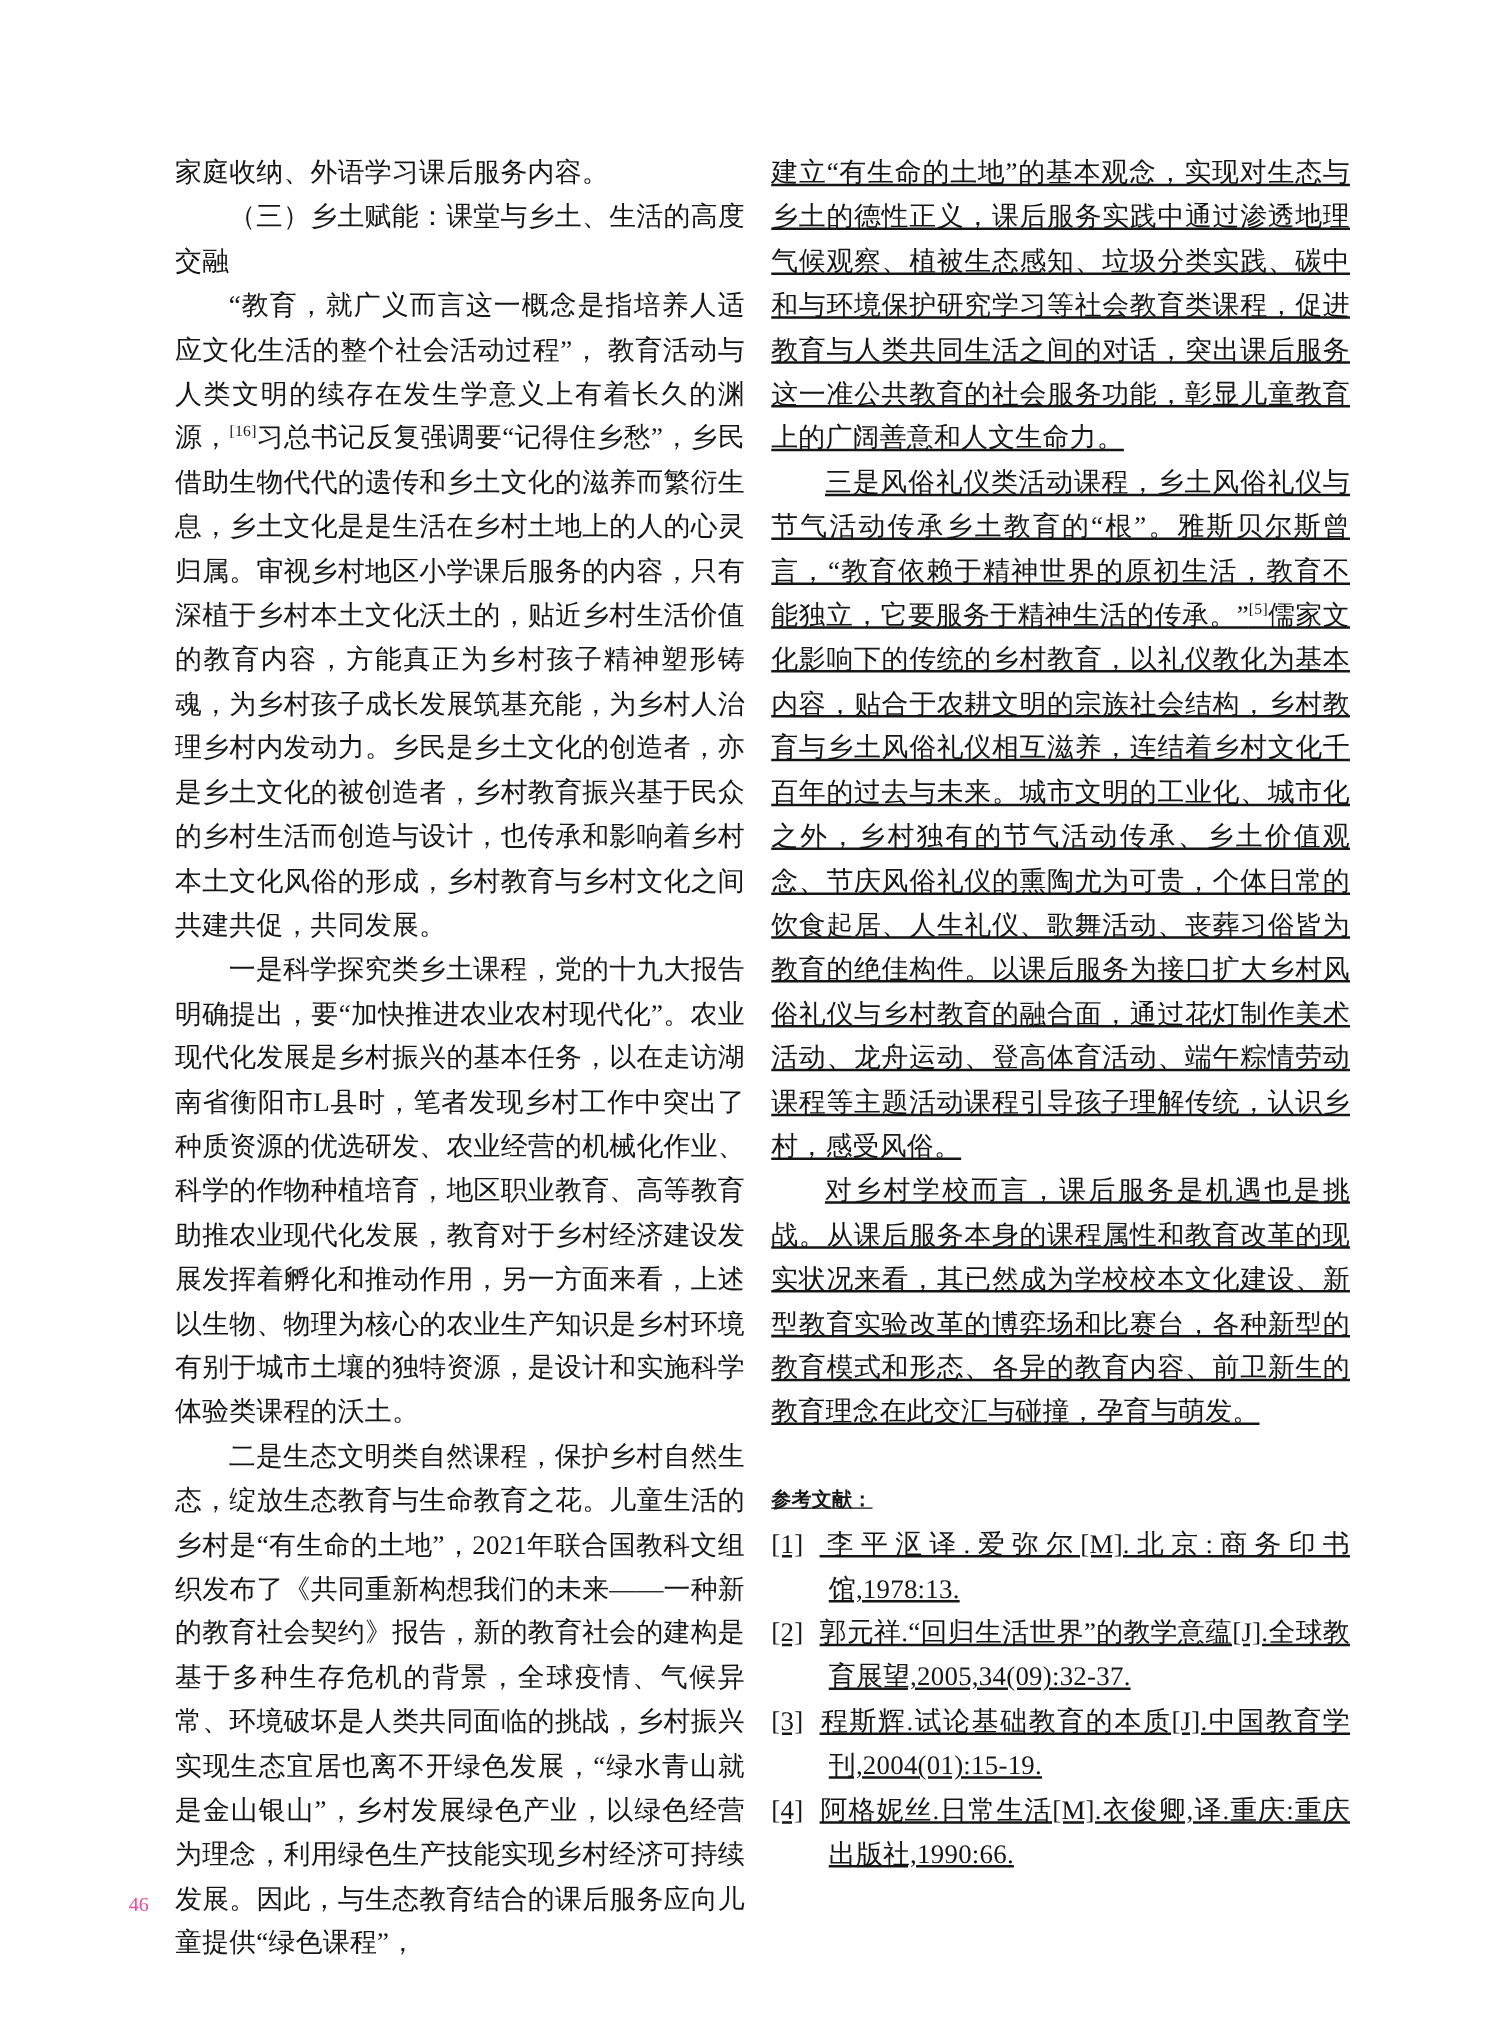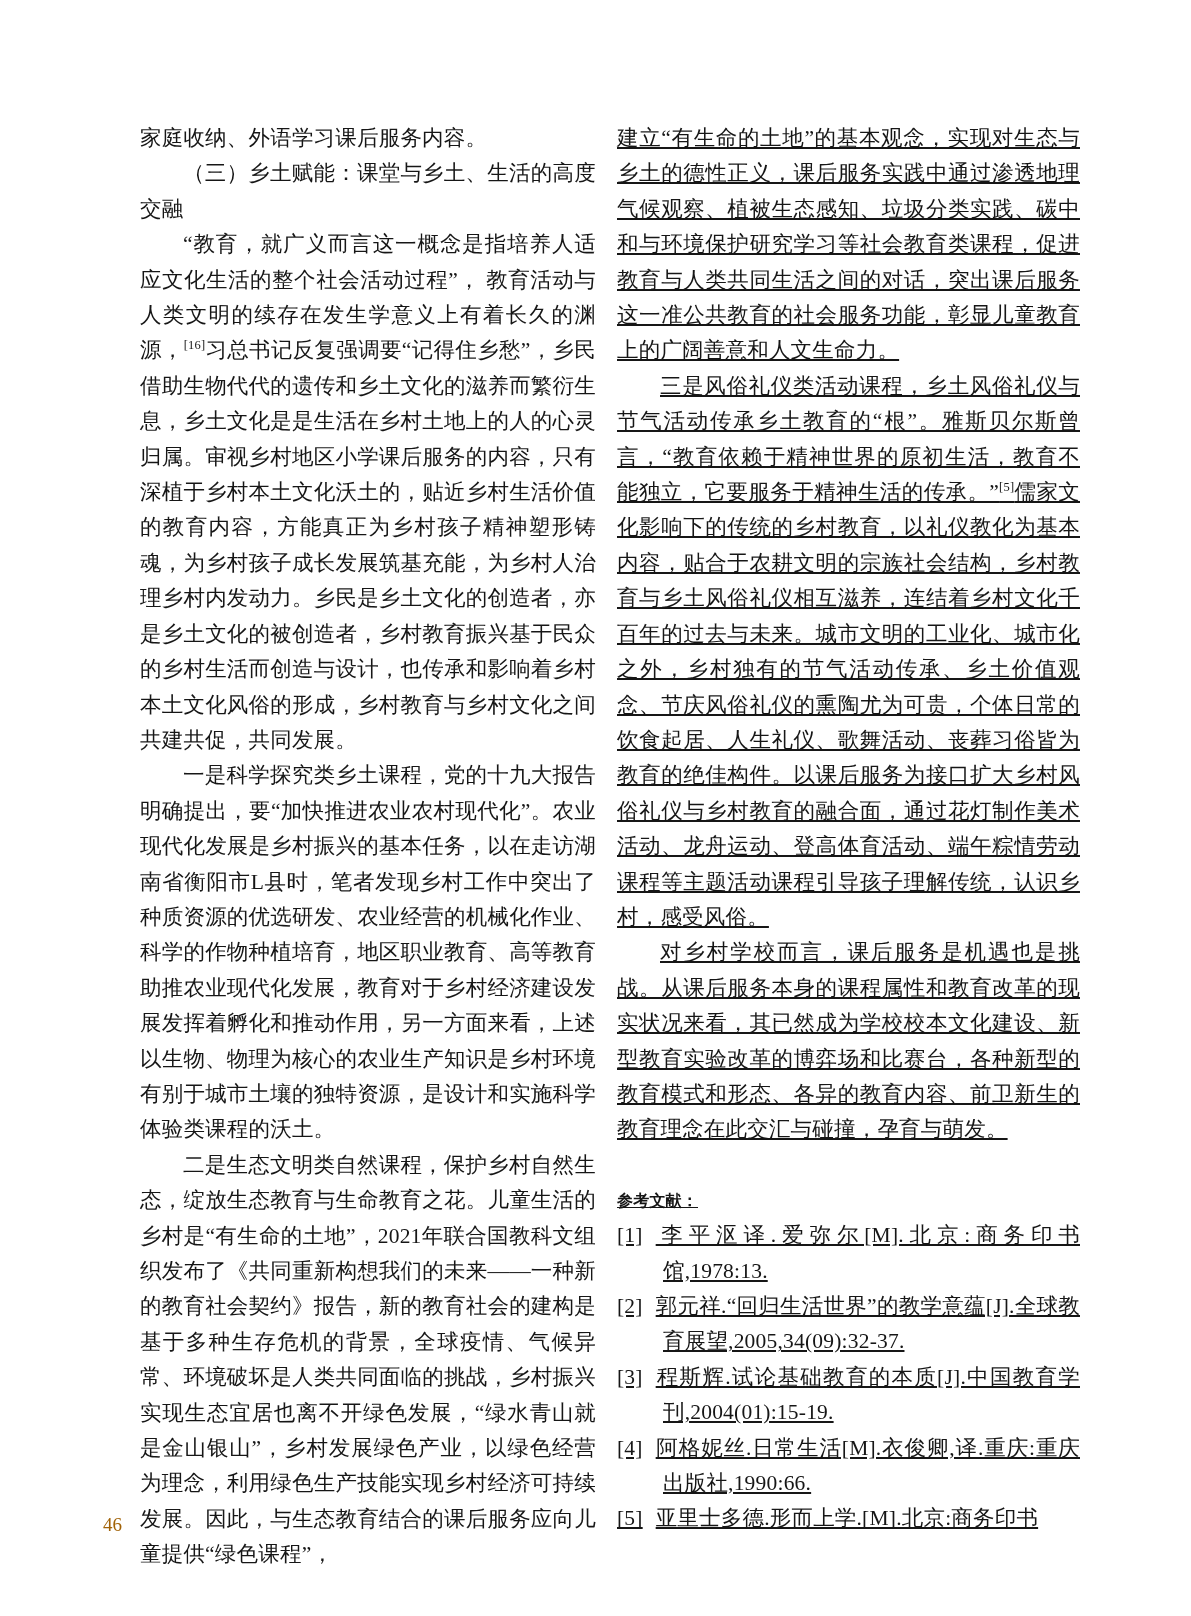--- a/index.html
+++ b/index.html
@@ -39,23 +39,23 @@
   .reference{
     margin:0;
     padding-left:46px;
     text-indent:-46px;
   }
   .ref-label{margin-right:13px;}
   .page-number{
     position:absolute;
     left:103px;
     top:1512px;
-    font-size:19px;
+    font-size:16px;
     line-height:26px;
-    color:#a16207;
+    color:#ec4899;
   }
 </style>
 </head>
 <body>
 
 <div class="page">
 
   <div class="column col-left">
       <p class="para body">家庭收纳、外语学习课后服务内容。</p>
       <p class="para heading indent">（三）乡土赋能：课堂与乡土、生活的高度交融</p>
@@ -70,20 +70,19 @@
         <p class="para body indent">三是风俗礼仪类活动课程，乡土风俗礼仪与节气活动传承乡土教育的“根”。雅斯贝尔斯曾言，“教育依赖于精神世界的原初生活，教育不能独立，它要服务于精神生活的传承。”<sup class="fnref">[5]</sup>儒家文化影响下的传统的乡村教育，以礼仪教化为基本内容，贴合于农耕文明的宗族社会结构，乡村教育与乡土风俗礼仪相互滋养，连结着乡村文化千百年的过去与未来。城市文明的工业化、城市化之外，乡村独有的节气活动传承、乡土价值观念、节庆风俗礼仪的熏陶尤为可贵，个体日常的饮食起居、人生礼仪、歌舞活动、丧葬习俗皆为教育的绝佳构件。以课后服务为接口扩大乡村风俗礼仪与乡村教育的融合面，通过花灯制作美术活动、龙舟运动、登高体育活动、端午粽情劳动课程等主题活动课程引导孩子理解传统，认识乡村，感受风俗。</p>
         <p class="para body indent">对乡村学校而言，课后服务是机遇也是挑战。从课后服务本身的课程属性和教育改革的现实状况来看，其已然成为学校校本文化建设、新型教育实验改革的博弈场和比赛台，各种新型的教育模式和形态、各异的教育内容、前卫新生的教育理念在此交汇与碰撞，孕育与萌发。</p>
       </div>
     <div>
       <p class="refs-title">参考文献：</p>
       <div>
           <p class="para reference"><span class="ref-label">[1]</span>李平沤译.爱弥尔[M].北京:商务印书馆,1978:13.</p>
           <p class="para reference"><span class="ref-label">[2]</span>郭元祥.“回归生活世界”的教学意蕴[J].全球教育展望,2005,34(09):32-37.</p>
           <p class="para reference"><span class="ref-label">[3]</span>程斯辉.试论基础教育的本质[J].中国教育学刊,2004(01):15-19.</p>
           <p class="para reference"><span class="ref-label">[4]</span>阿格妮丝.日常生活[M].衣俊卿,译.重庆:重庆出版社,1990:66.</p>
-          <p class="para reference"><span class="ref-label">[5]</span>亚里士多德.形而上学.[M].北京:商务印书</p>
         </div>
     </div>
   </div>
 
   <div class="page-number">46</div>
 
 </div>
 
 </body></html>

